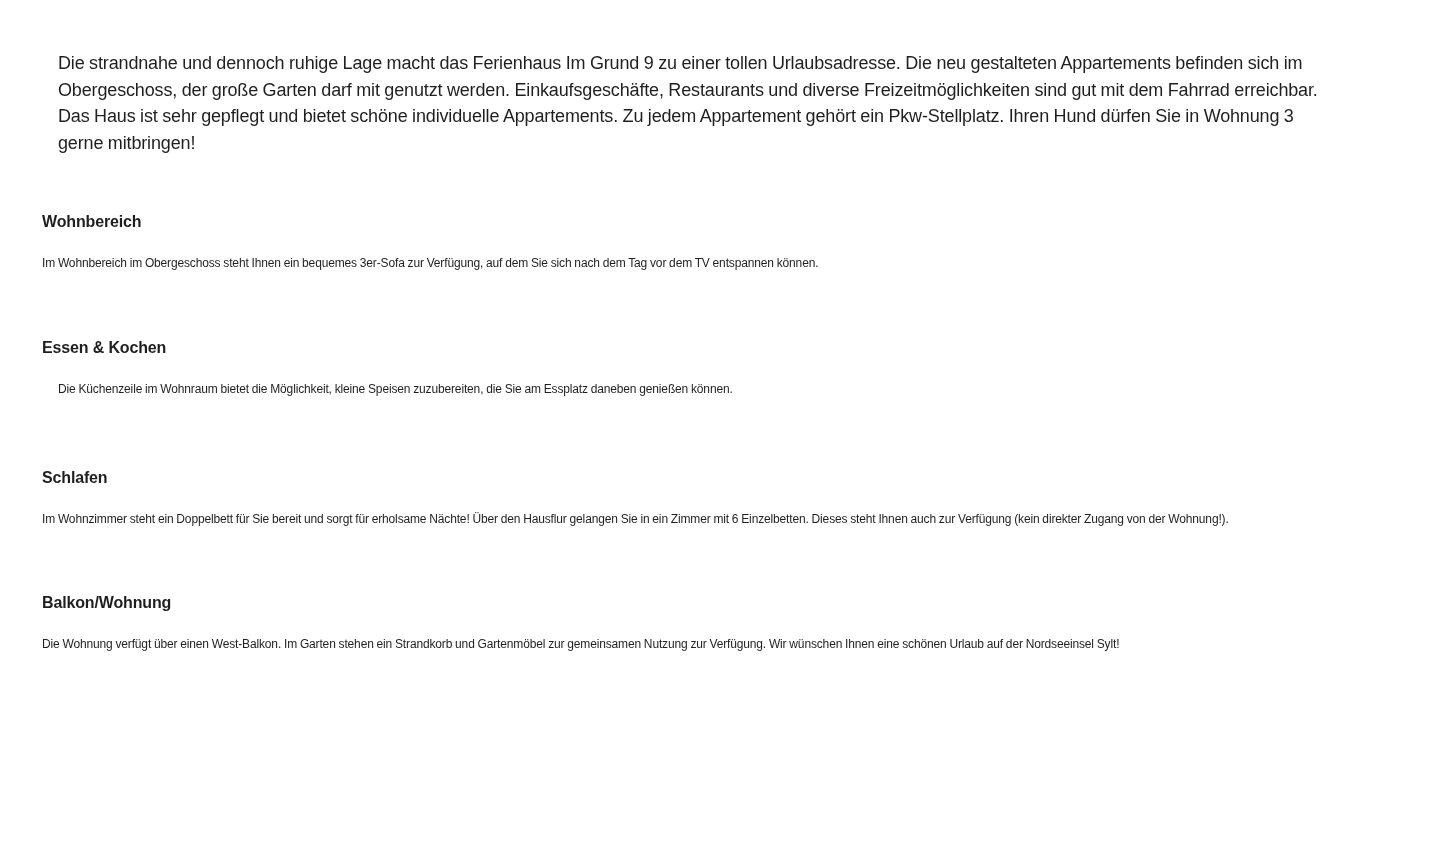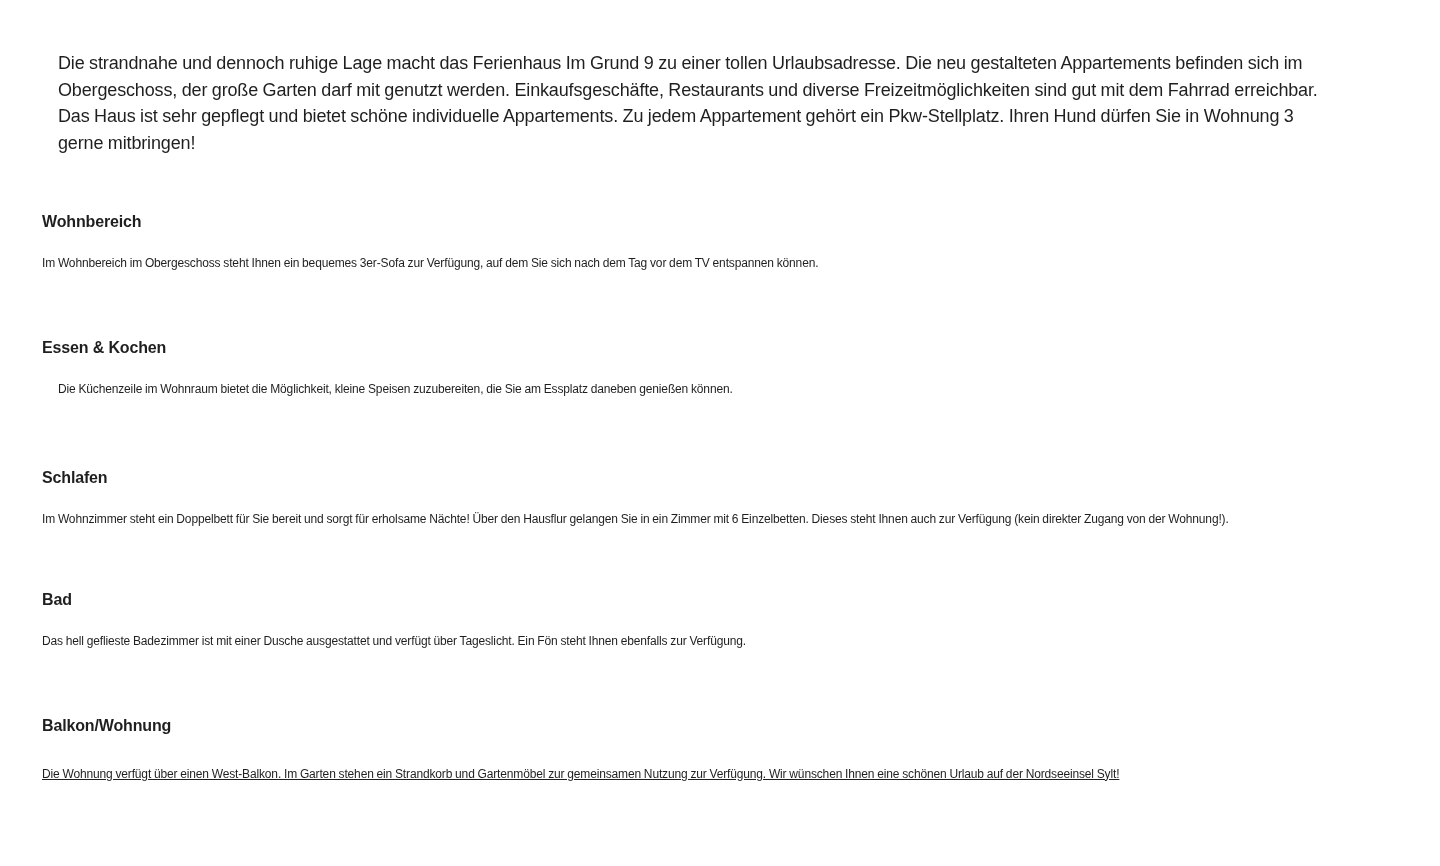--- a/index.html
+++ b/index.html
@@ -58,22 +58,18 @@
   <div class="section" style="margin-top:60px;">
     <h3 class="section-heading">Essen &amp; Kochen</h3>
     <p class="section-body" style="margin-top:17px;margin-left:16px;">Die Küchenzeile im Wohnraum bietet die Möglichkeit, kleine Speisen zuzubereiten, die Sie am Essplatz daneben genießen können.</p>
   </div>
 
   <div class="section" style="margin-top:64px;">
     <h3 class="section-heading">Schlafen</h3>
     <p class="section-body" style="margin-top:17px;">Im Wohnzimmer steht ein Doppelbett für Sie bereit und sorgt für erholsame Nächte! Über den Hausflur gelangen Sie in ein Zimmer mit 6 Einzelbetten. Dieses steht Ihnen auch zur Verfügung (kein direkter Zugang von der Wohnung!).</p>
   </div>
 
-  <div class="section" style="margin-top:57px;">
-    <h3 class="section-heading">Bad</h3>
-    <p class="section-body" style="margin-top:17px;">Das hell geflieste Badezimmer ist mit einer Dusche ausgestattet und verfügt über Tageslicht. Ein Fön steht Ihnen ebenfalls zur Verfügung.</p>
-  </div>
 
   <div class="section" style="margin-top:60px;">
     <h3 class="section-heading">Balkon/Wohnung</h3>
-    <p class="section-body" style="margin-top:24px;text-decoration:underline;">Die Wohnung verfügt über einen West-Balkon. Im Garten stehen ein Strandkorb und Gartenmöbel zur gemeinsamen Nutzung zur Verfügung. Wir wünschen Ihnen eine schönen Urlaub auf der Nordseeinsel Sylt!</p>
+    <p class="section-body" style="margin-top:17px;">Die Wohnung verfügt über einen West-Balkon. Im Garten stehen ein Strandkorb und Gartenmöbel zur gemeinsamen Nutzung zur Verfügung. Wir wünschen Ihnen eine schönen Urlaub auf der Nordseeinsel Sylt!</p>
   </div>
 </div>
 
 </body></html>

